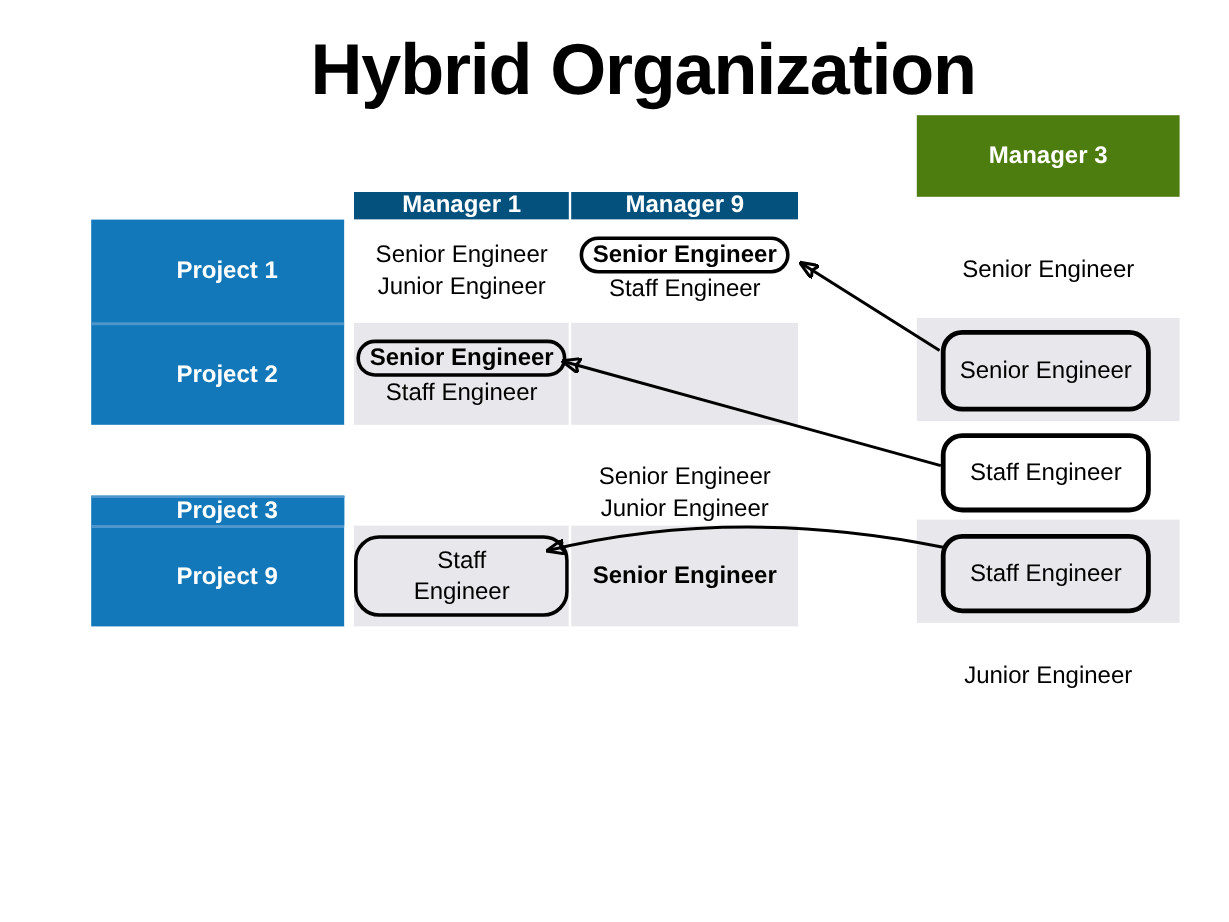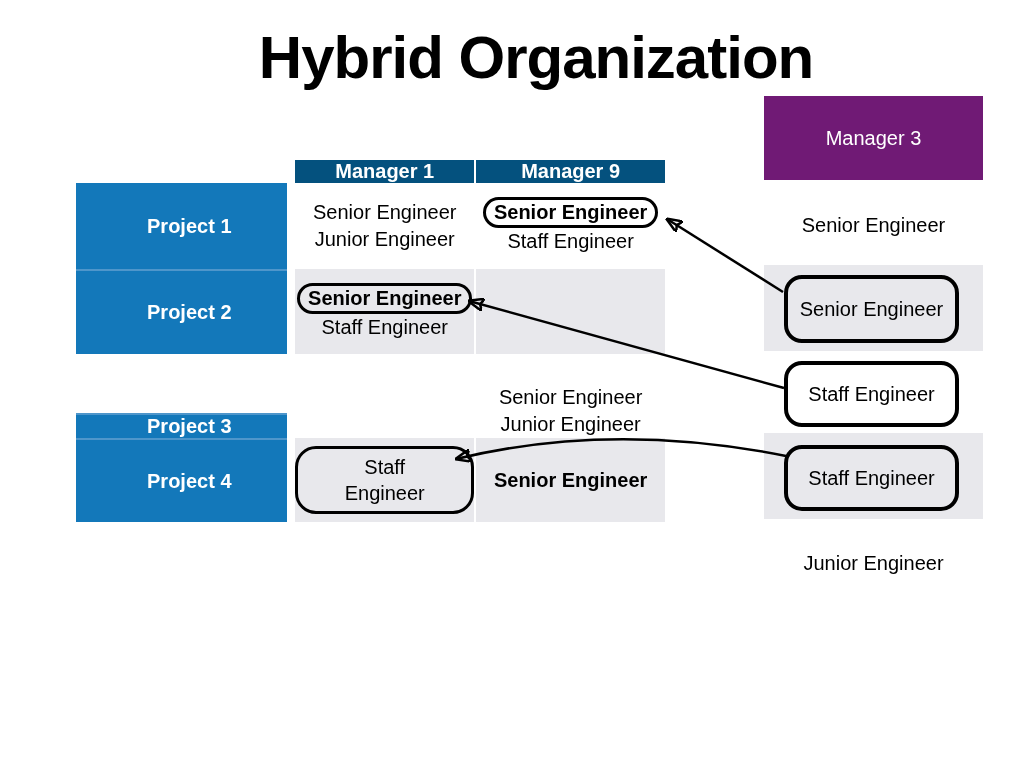--- a/index.html
+++ b/index.html
@@ -45,22 +45,22 @@
                   justify-content:center; font-size:20px; color:#000; line-height:27px;
                   text-align:center; }
 
   .pill { display:inline-block; border:3.5px solid #000; border-radius:17px;
           padding:0 8px; line-height:25px; background:transparent; }
   .pill.bold { font-weight:700; }
   .pill.wide { padding:5px 26px; border-radius:21px; line-height:26px; }
 
   
   .m3col { position:absolute; left:764px; top:96px; width:219px; height:500px; }
-  .m3-header { position:absolute; left:0; top:0; width:219px; height:84px;
-               background:#701a75; color:#ffffff; font-weight:400; font-size:20px;
+  .m3-header { position:absolute; left:0; top:0; width:219px; height:68px;
+               background:#4d7c0f; color:#ffffff; font-weight:700; font-size:20px;
                display:flex; align-items:center; justify-content:center; }
   .m3-band { position:absolute; left:0; width:219px; height:86px; background:#e8e8ec; }
   .band-2 { top:169px; } .band-4 { top:337px; }
   .m3-text { position:absolute; left:0; width:219px; height:30px; line-height:30px;
              text-align:center; font-size:20px; color:#000; }
   .m3-text-1 { top:114px; } .m3-text-5 { top:452px; }
   .m3-box { position:absolute; left:20px; width:175px; border:4px solid #000;
             border-radius:18px; display:flex; align-items:center; justify-content:center;
             font-size:20px; color:#000; background:transparent; }
   .box-2 { top:179px; height:68px; }
@@ -119,21 +119,21 @@
       <div class="c-gap"></div>
       <div class="c-m1 content-cell cell-white"></div>
       <div class="c-sep body-sep"></div>
       <div class="c-m2 content-cell cell-white">
         <span>Senior Engineer</span>
         <span>Junior Engineer</span>
       </div>
     </div>
 
     <div class="trow row-4">
-      <div class="c-project project-cell divided">Project 4</div>
+      <div class="c-project project-cell divided">Project 9</div>
       <div class="c-gap"></div>
       <div class="c-m1 content-cell cell-gray">
         <span class="pill wide">Staff Engineer</span>
       </div>
       <div class="c-sep body-sep"></div>
       <div class="c-m2 content-cell cell-gray">
         <span style="font-weight:700">Senior Engineer</span>
       </div>
     </div>
 

